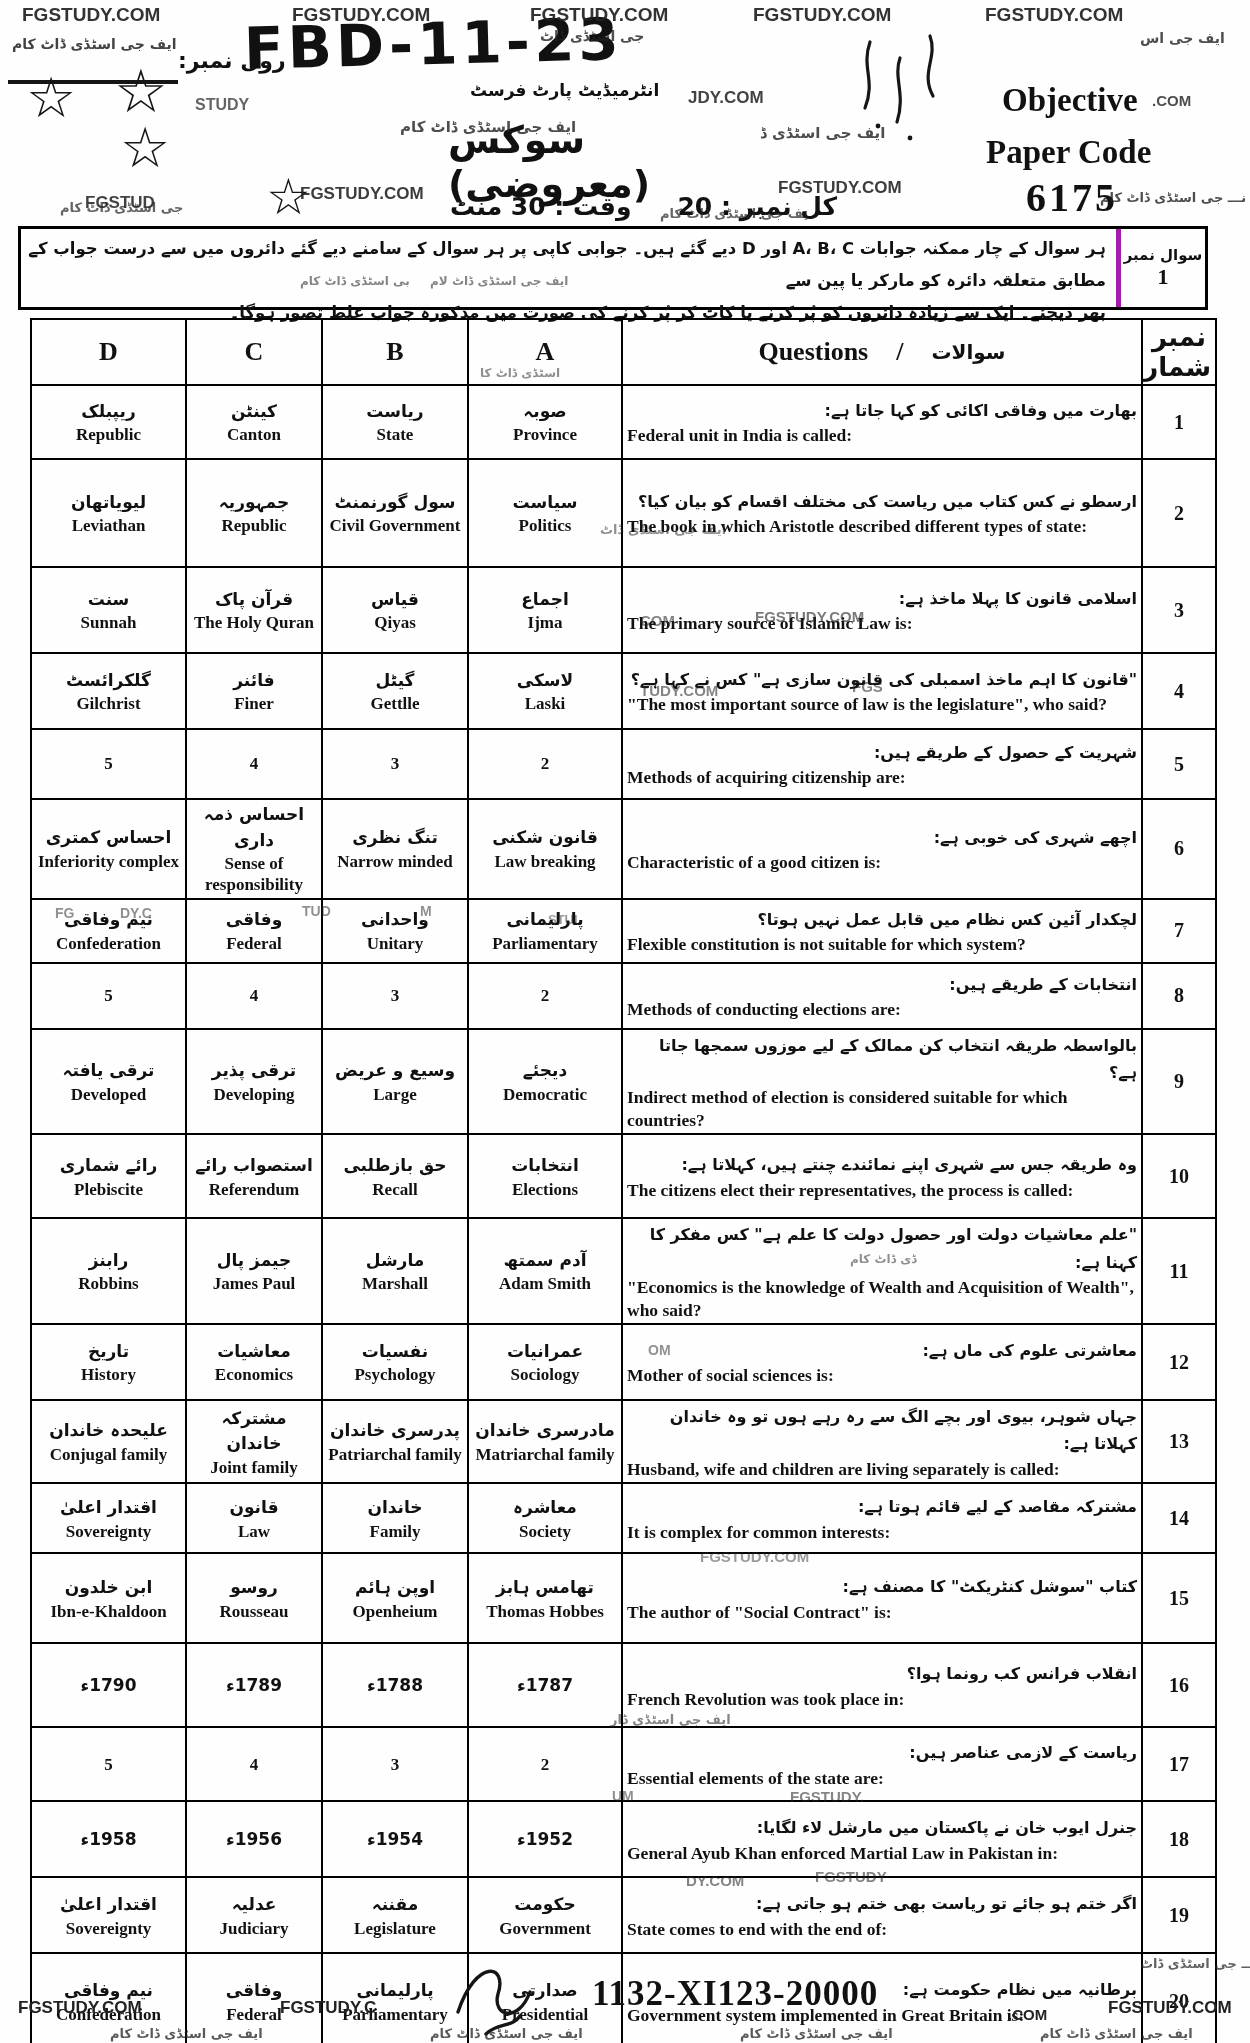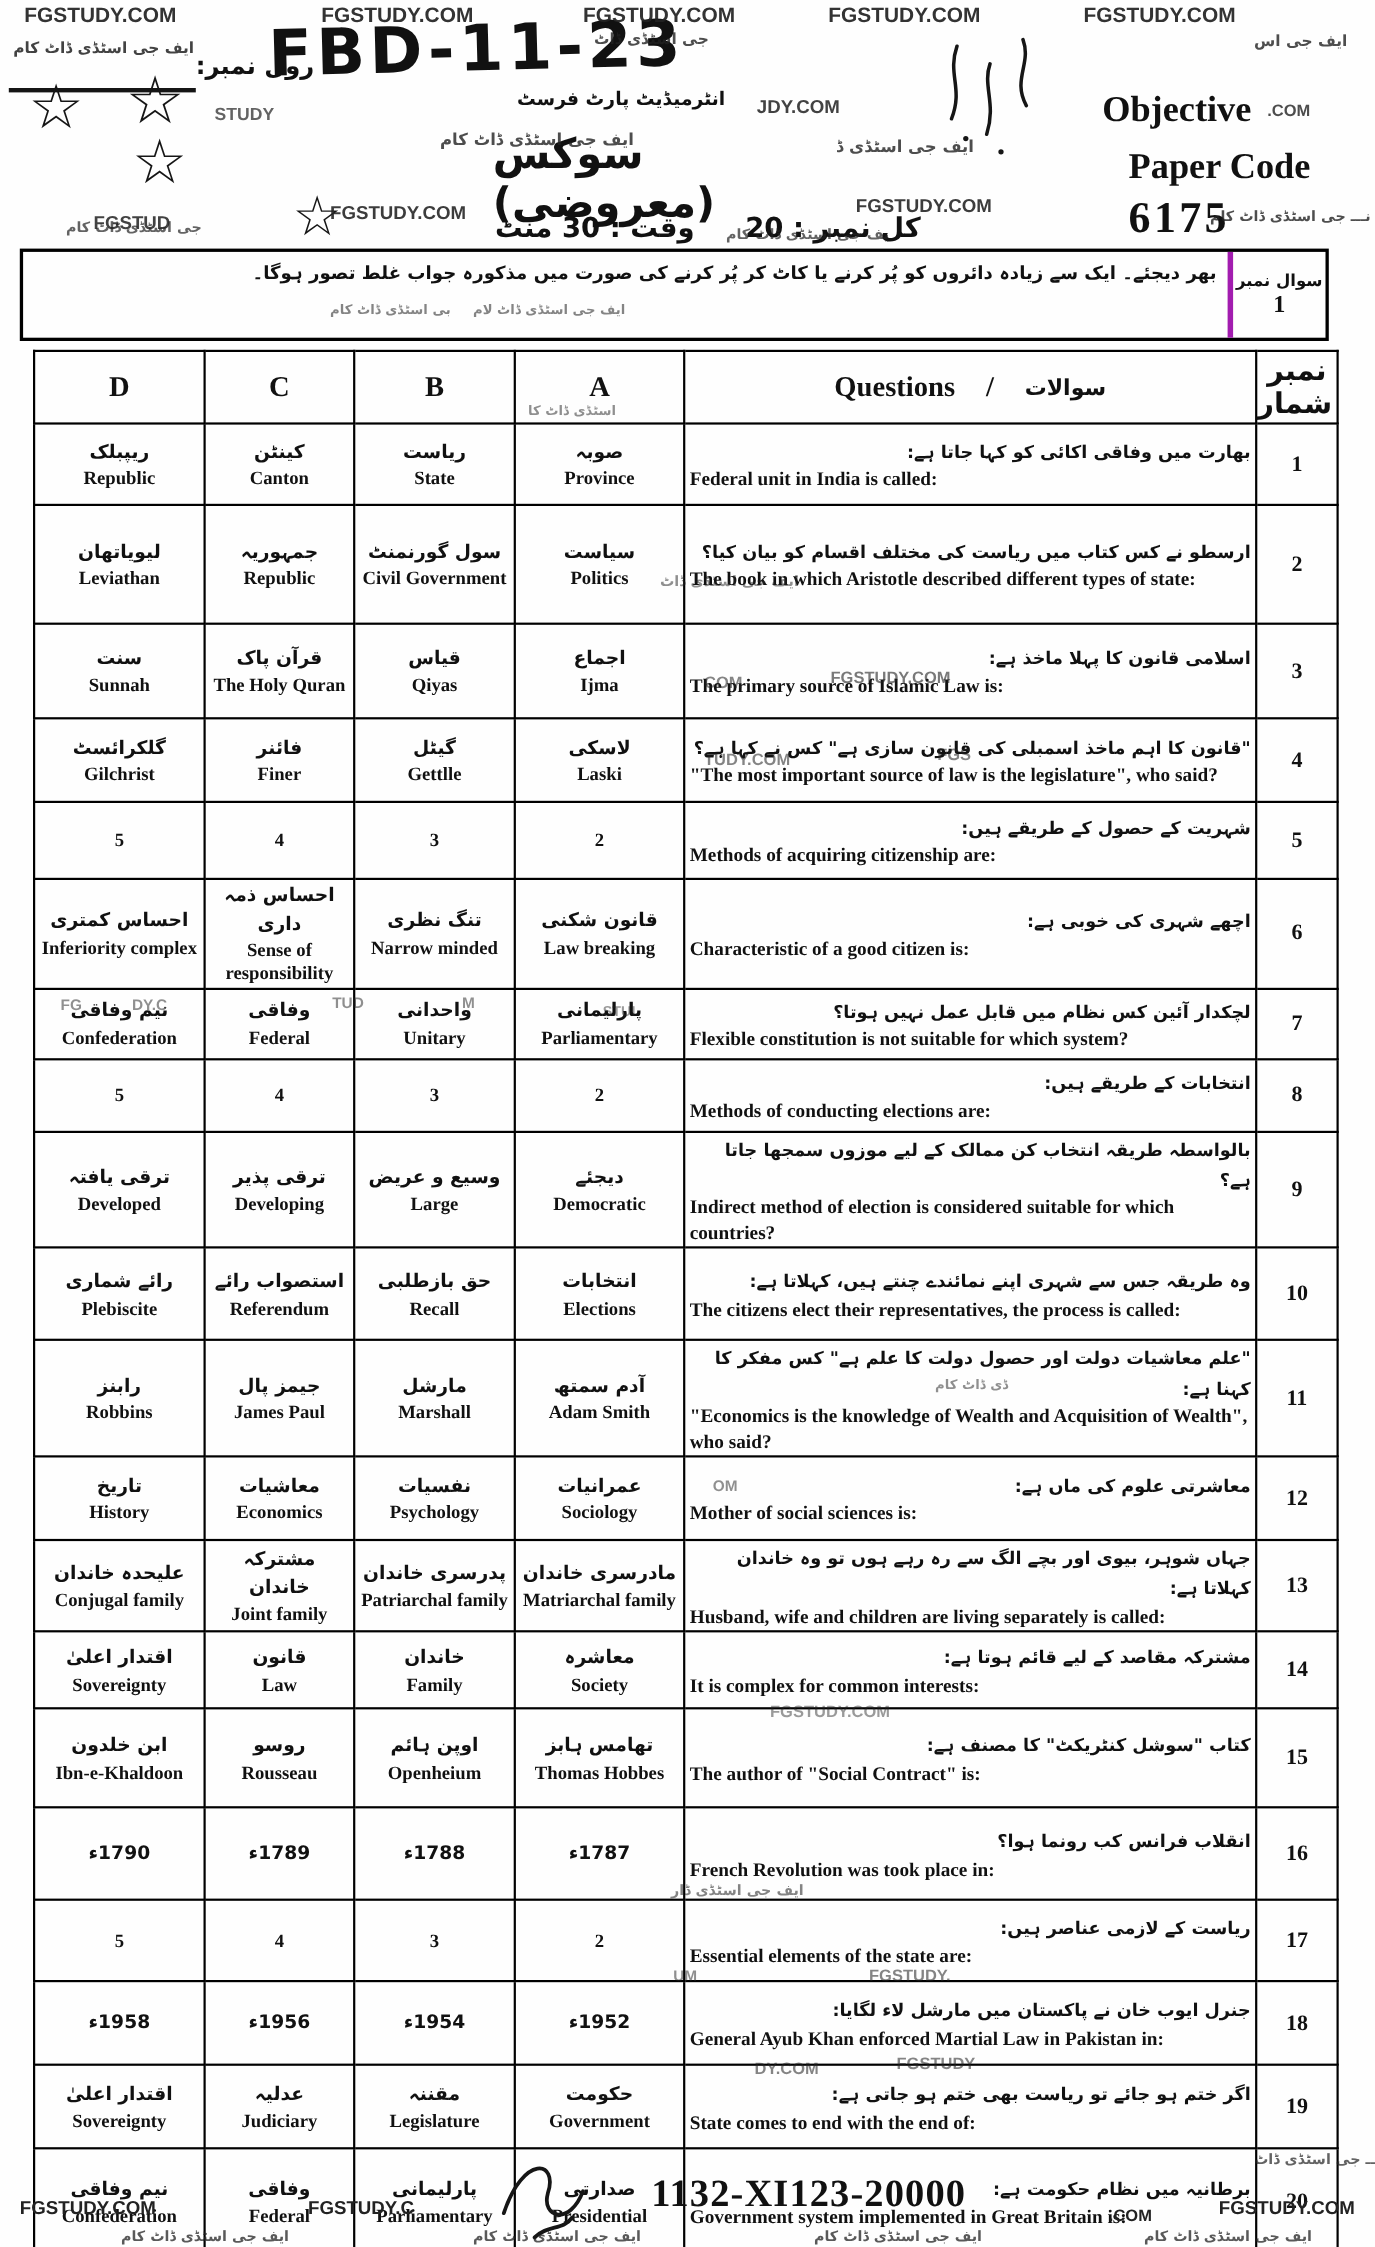--- a/index.html
+++ b/index.html
@@ -10,21 +10,21 @@
   
   .roll-line{left:8px;top:80px;width:170px;height:4px;background:#151515;}
   .roll-label{left:178px;top:48px;font-size:22px;font-weight:bold;}
   .fbd{left:244px;top:10px;font-size:58px;font-weight:bold;letter-spacing:4px;
        transform:rotate(-1.5deg);font-family:"DejaVu Sans",sans-serif;}
   .star{color:#151515;line-height:1;}
   .prog-small{left:470px;top:80px;font-size:17px;font-weight:bold;white-space:nowrap;}
   .prog-big{left:1145px;top:96px;width:580px;font-size:28px;font-weight:bold;white-space:nowrap;}
   .subject{left:448px;top:118px;width:310px;text-align:left;font-size:38px;font-weight:bold;}
   .objective{left:1002px;top:82px;font-size:33px;font-weight:bold;}
-  .papercode{left:986px;top:134px;font-size:33px;font-weight:bold;margin-left:40px;}
+  .papercode{left:986px;top:134px;font-size:33px;font-weight:bold;}
   .codenum{left:1026px;top:174px;font-size:40px;font-weight:bold;letter-spacing:3px;}
   .timeline{left:450px;top:192px;display:flex;gap:46px;font-size:25px;font-weight:bold;}
   
   .instr{left:18px;top:226px;width:1190px;height:84px;border:3px solid #000;display:flex;box-sizing:border-box;}
   .instr-left{flex:1;padding:4px 10px 2px 6px;}
   .instr-l1,.instr-l2{direction:rtl;text-align:right;font-size:16.5px;font-weight:bold;line-height:1.95;}
   .instr-right{width:84px;border-left:5px solid #a21caf;text-align:center;display:flex;flex-direction:column;justify-content:center;}
   .qno-label{font-size:15px;font-weight:bold;}
   .qno-val{font-size:22px;font-weight:bold;font-family:"Liberation Serif",serif;}
   
@@ -98,20 +98,21 @@
   </div>
 
   <svg class="abs" style="left:838px;top:26px;" width="116" height="126">
     <path class="scribble" stroke-width="3.2" d="M32,16 C23,42 38,54 27,82 M62,32 C55,52 68,68 59,96 M92,10 C100,32 82,46 95,70"></path>
     <circle cx="40" cy="100" r="2.4" fill="#161616"></circle>
       <circle cx="72" cy="112" r="2.4" fill="#161616"></circle>
   </svg>
 
   <div class="abs instr">
     <div class="instr-left">
+      <div class="instr-l1 ur">ہر سوال کے چار ممکنہ جوابات A، B، C اور D دیے گئے ہیں۔ جوابی کاپی پر ہر سوال کے سامنے دیے گئے دائروں میں سے درست جواب کے مطابق متعلقہ دائرہ کو مارکر یا پین سے</div>
       <div class="instr-l2 ur">بھر دیجئے۔ ایک سے زیادہ دائروں کو پُر کرنے یا کاٹ کر پُر کرنے کی صورت میں مذکورہ جواب غلط تصور ہوگا۔</div>
     </div>
     <div class="instr-right">
       <div class="qno-label ur">سوال نمبر</div>
       <div class="qno-val">1</div>
     </div>
   </div>
 
   <table id="qtable">
     <colgroup>

